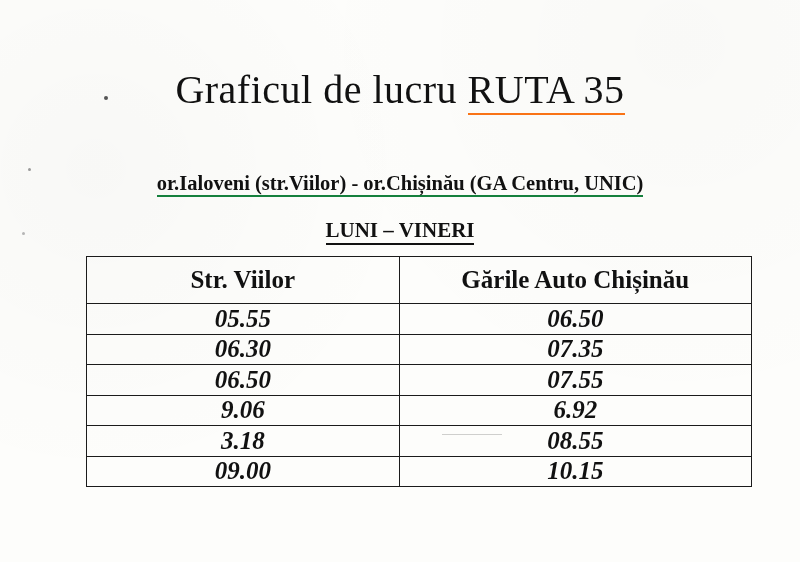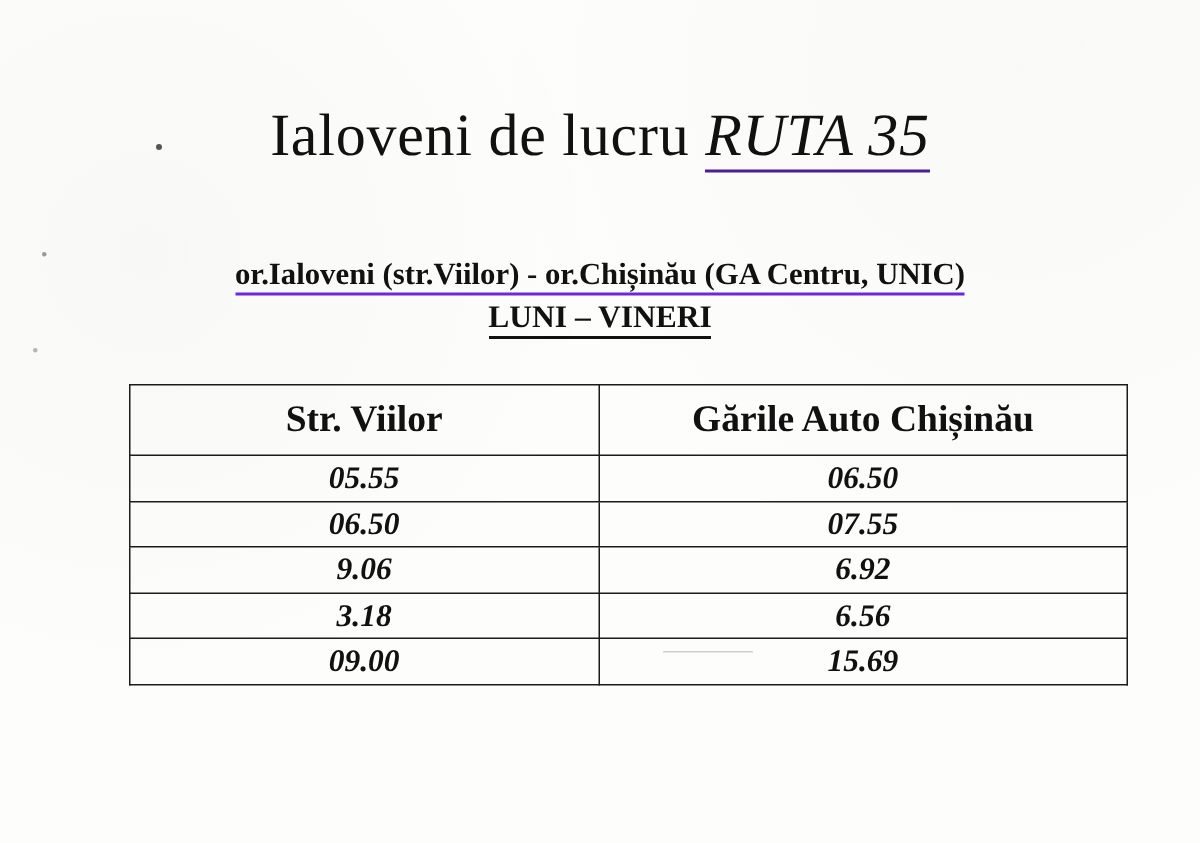--- a/index.html
+++ b/index.html
@@ -34,23 +34,22 @@
     position: absolute;
     top: 66px;
     left: 0;
     width: 800px;
     text-align: center;
     font-size: 40px;
     letter-spacing: 0.5px;
     color: #111;
   }
   .title .underlined {
-    border-bottom: 2px solid #4c1d95;
+    border-bottom: 2px solid #f97316;
     padding-bottom: 1px;
-    font-style: italic;
   }
 
   .dot-artifact {
     position: absolute;
     width: 4px;
     height: 4px;
     background: #555;
     border-radius: 50%;
   }
   .dot-1 { top: 96px; left: 104px; }
@@ -61,26 +60,26 @@
     position: absolute;
     top: 172px;
     left: 0;
     width: 800px;
     text-align: center;
     font-size: 20.5px;
     font-weight: bold;
     color: #111;
   }
   .subtitle span {
-    border-bottom: 2px solid #6d28d9;
+    border-bottom: 2px solid #15803d;
     padding-bottom: 1px;
   }
   .subtitle2 {
     position: absolute;
-    top: 199px;
+    top: 218px;
     left: 0;
     width: 800px;
     text-align: center;
     font-size: 21px;
     font-weight: bold;
     color: #111;
   }
   .subtitle2 span {
     border-bottom: 2px solid #111;
     padding-bottom: 1px;
@@ -103,21 +102,21 @@
     text-align: center;
     color: #111;
   }
   table.schedule th {
     font-size: 25px;
     font-weight: bold;
     height: 46px;
     padding: 0;
   }
   table.schedule td {
-    font-size: 21px;
+    font-size: 25px;
     font-style: italic;
     font-weight: bold;
     height: 29.5px;
     padding: 0;
   }
   table.schedule col.c1 { width: 47%; }
   table.schedule col.c2 { width: 53%; }
 
   
   .smudge {
@@ -131,21 +130,21 @@
 <body>
 
 <div class="page">
   <div class="scan-noise"></div>
 
   <div class="dot-artifact dot-1"></div>
   <div class="dot-artifact dot-2"></div>
   <div class="dot-artifact dot-3"></div>
 
   <div class="title">
-    <span>Ialoveni de lucru </span><span class="underlined">RUTA 35</span>
+    <span>Graficul de lucru </span><span class="underlined">RUTA 35</span>
   </div>
 
   <div class="subtitle">
     <span>or.Ialoveni (str.Viilor)  - or.Chișinău (GA Centru, UNIC)</span>
   </div>
 
   <div class="subtitle2">
     <span>LUNI – VINERI</span>
   </div>
 
@@ -160,33 +159,37 @@
           <th>Str. Viilor</th>
           <th>Gările Auto Chișinău</th>
         </tr>
       </thead>
       <tbody>
         <tr>
           <td>05.55</td>
           <td>06.50</td>
         </tr>
         <tr>
+          <td>06.30</td>
+          <td>07.35</td>
+        </tr>
+        <tr>
           <td>06.50</td>
           <td>07.55</td>
         </tr>
         <tr>
           <td>9.06</td>
           <td>6.92</td>
         </tr>
         <tr>
           <td>3.18</td>
-          <td>6.56</td>
+          <td>08.55</td>
         </tr>
         <tr>
           <td>09.00</td>
-          <td>15.69</td>
+          <td>10.15</td>
         </tr>
       </tbody>
     </table>
   </div>
 
   <div class="smudge smudge-1"></div>
 </div>
 
 </body></html>

